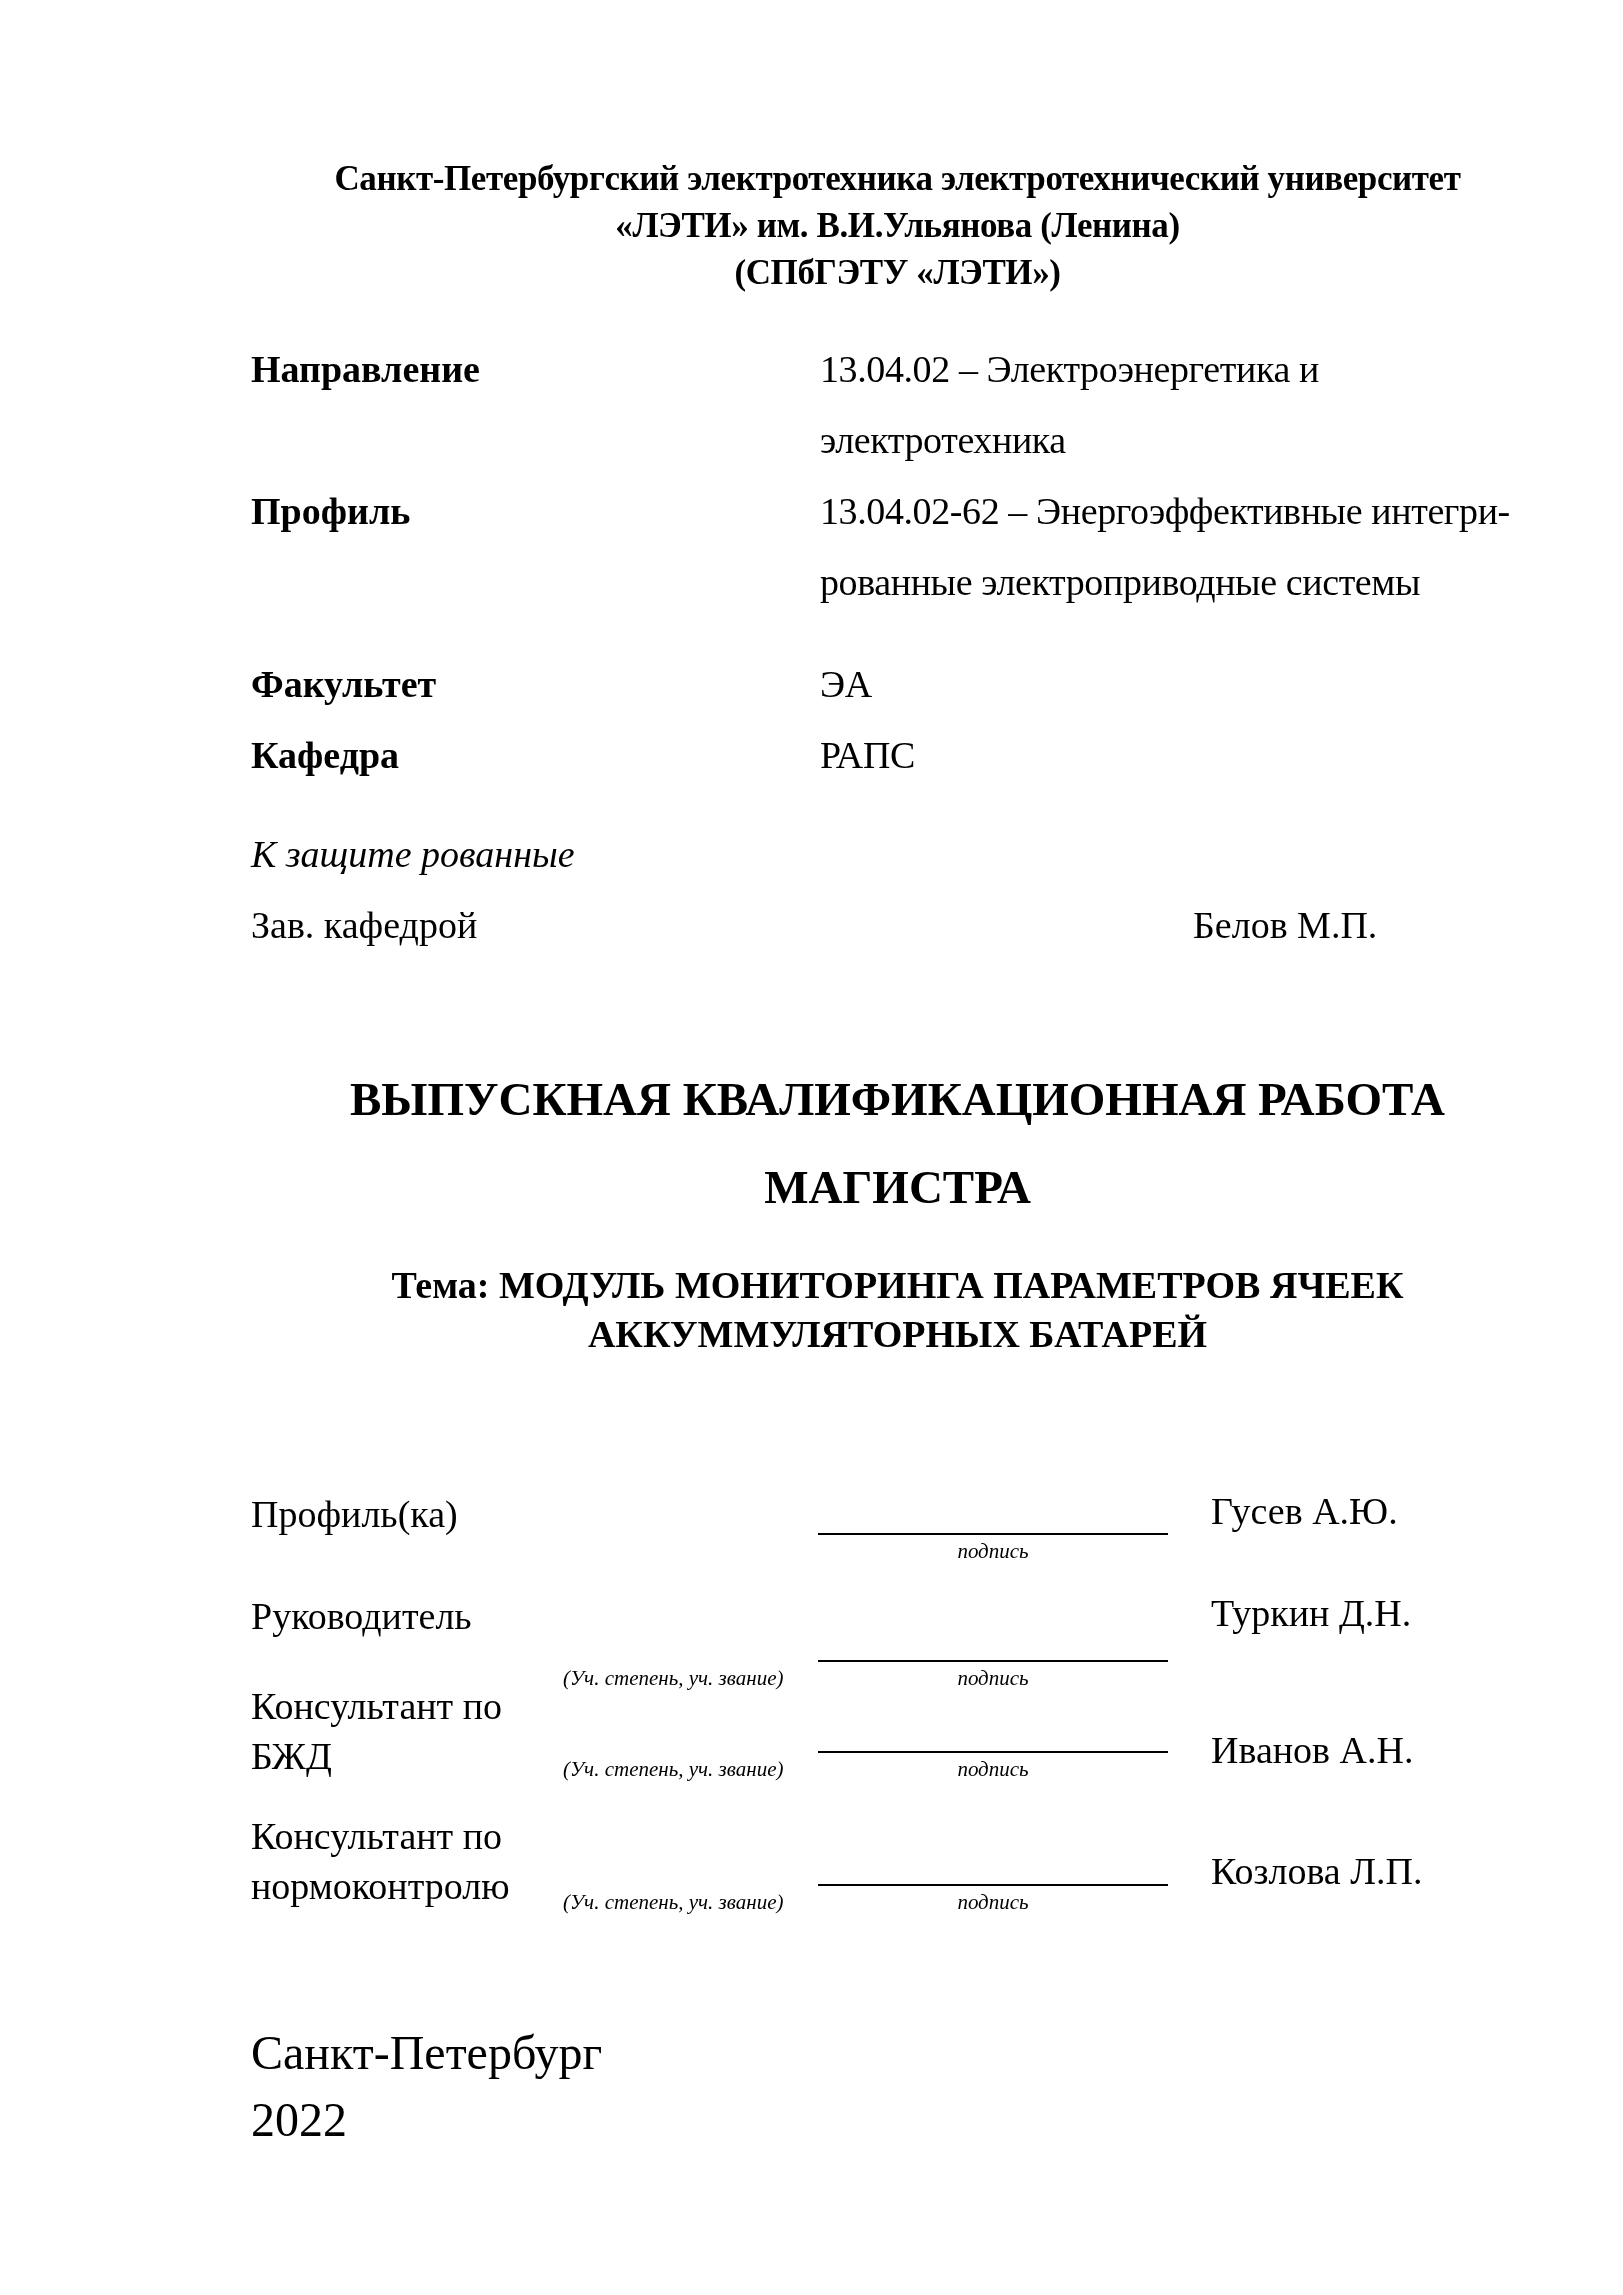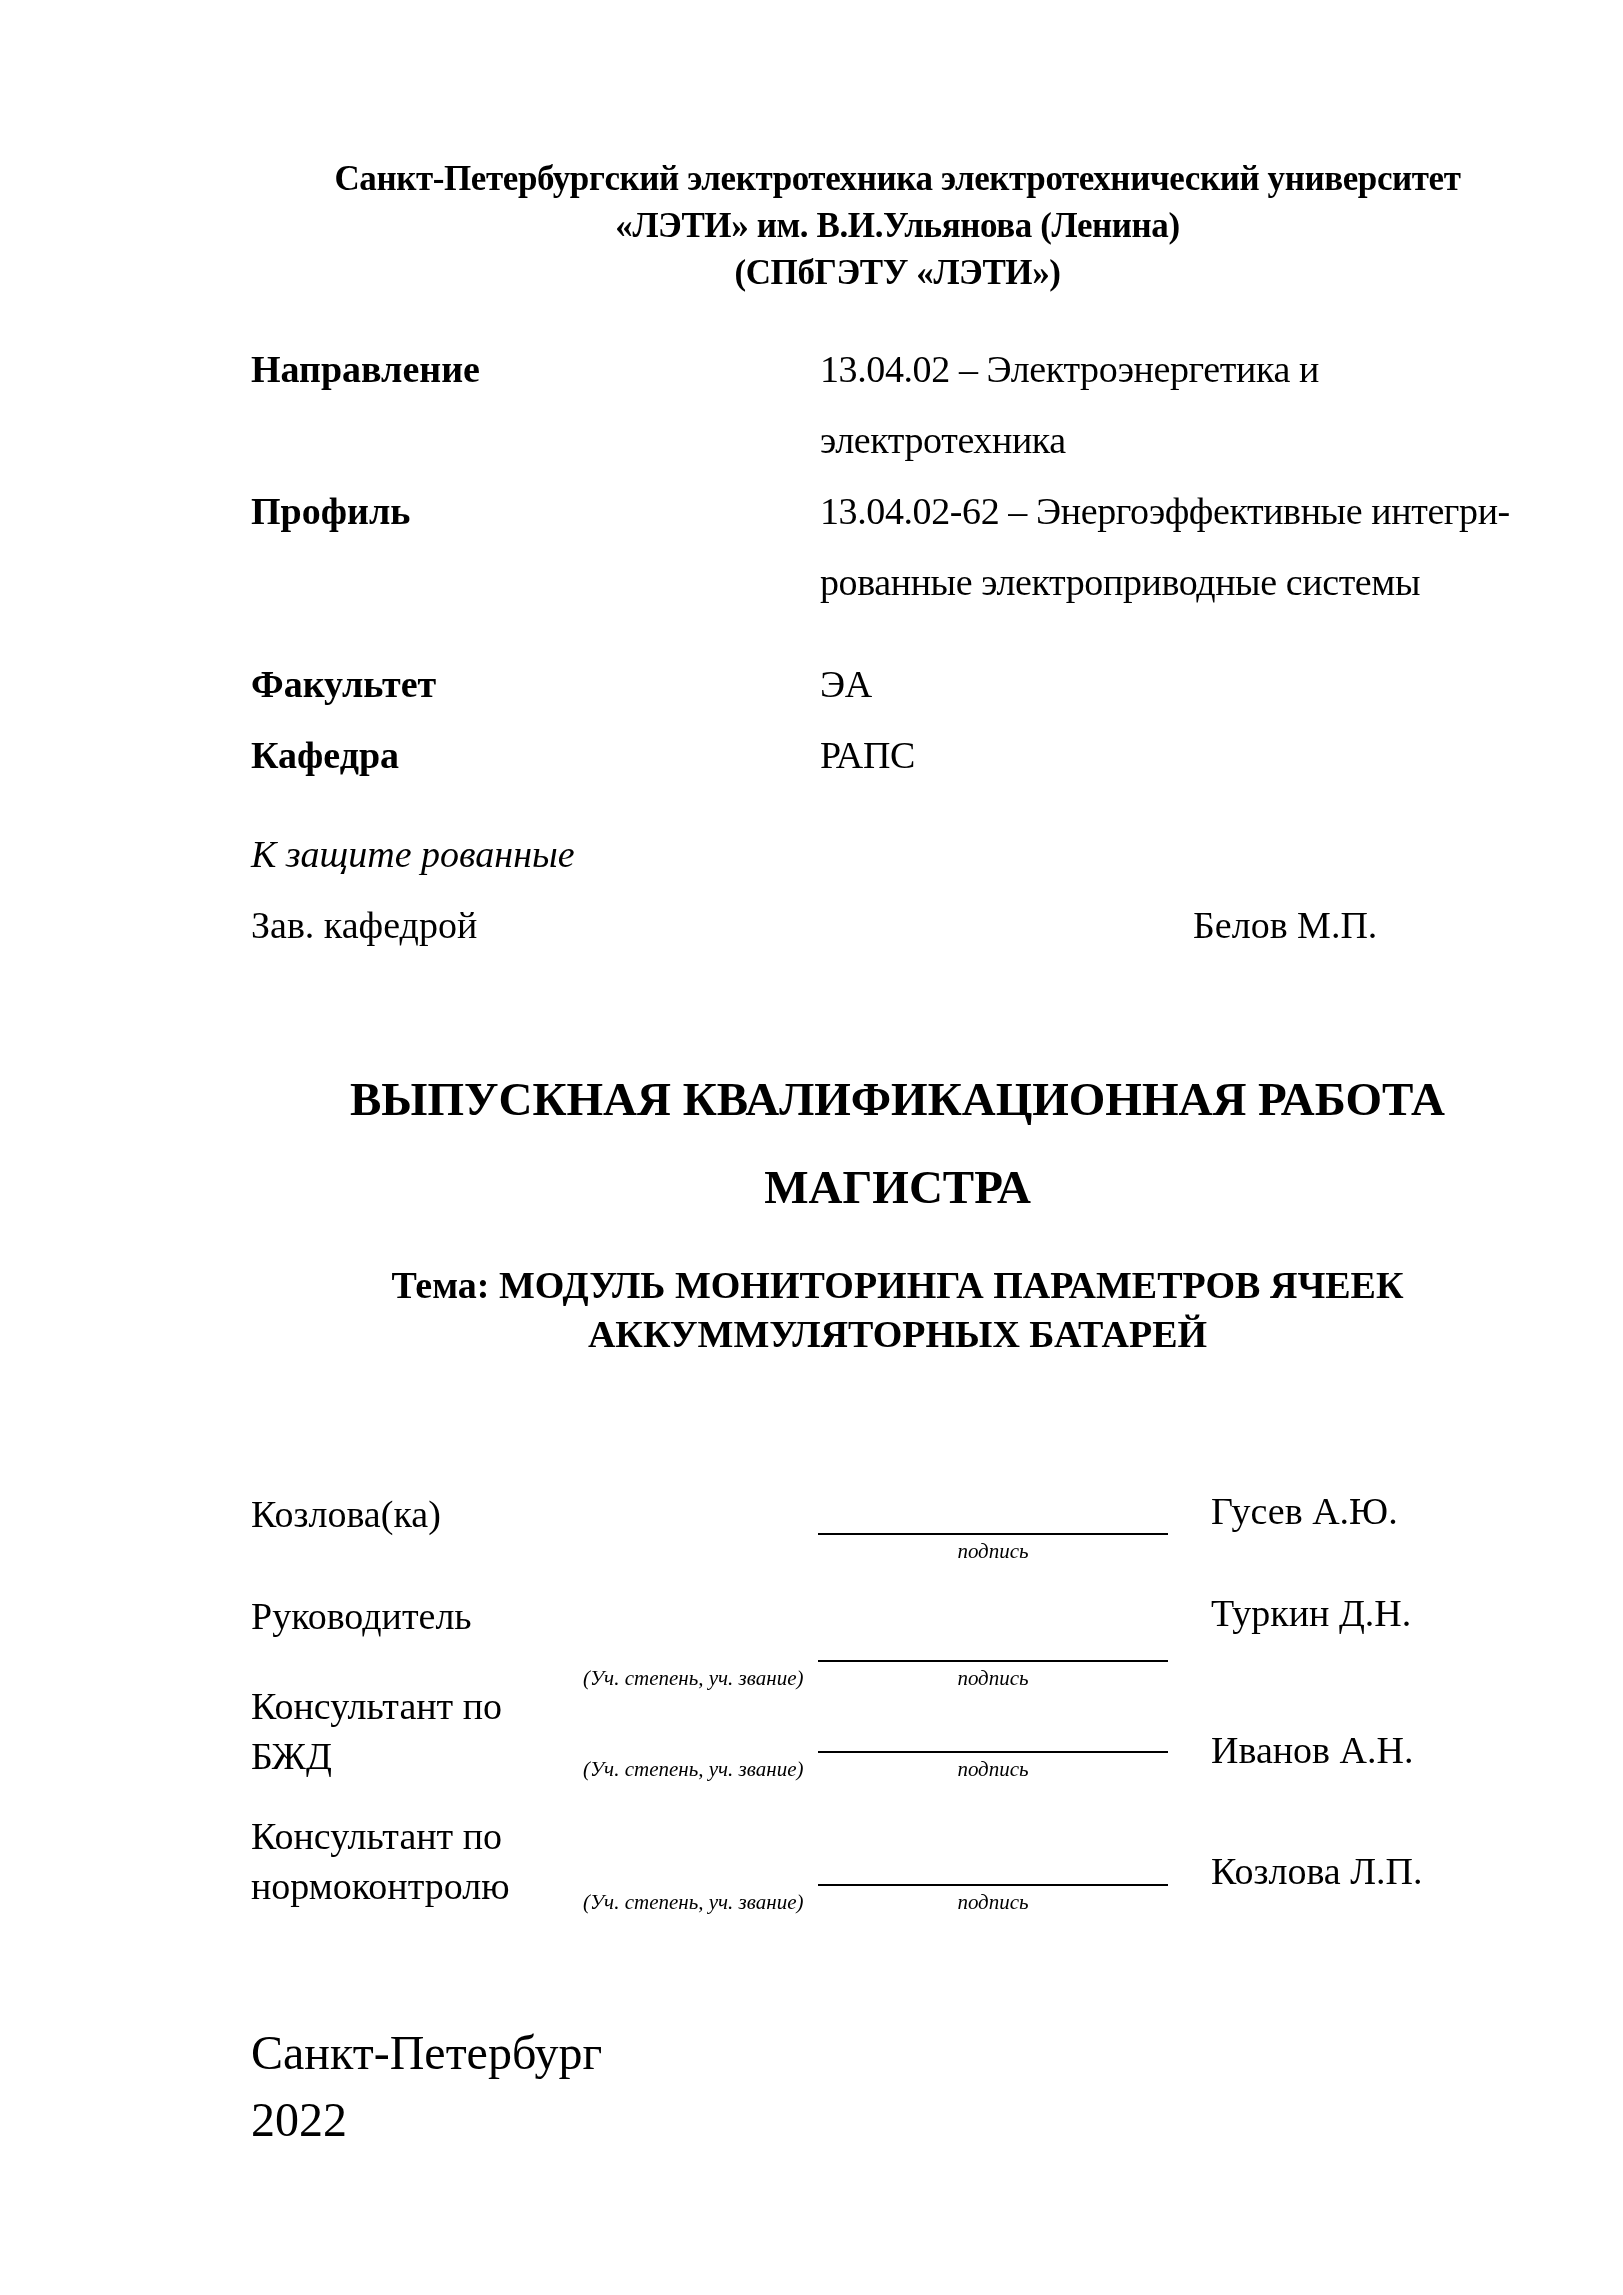--- a/index.html
+++ b/index.html
@@ -40,21 +40,21 @@
   
   .signatures { margin-top:130px; position:relative; height:451px; font-size:38px; }
   .sig-label { position:absolute; left:0; line-height:50px; white-space:nowrap; }
   .sig-name  { position:absolute; left:960px; white-space:nowrap; }
   .sig-line  { position:absolute; left:567px; width:350px; border-top:2.4px solid #000; }
   .sig-caption {
     position:absolute; left:567px; width:350px; text-align:center;
     font-size:21px; font-style:italic; line-height:27px;
   }
   .sig-degree {
-    position:absolute; left:332px; width:254px;
+    position:absolute; left:312px; width:254px;
     font-size:21px; font-style:italic; line-height:27px; white-space:nowrap;
   }
   
   .footer { margin-top:79px; text-align:left; font-size:48px; line-height:67px; }
 </style>
 </head>
 <body>
 
 <div class="page">
 
@@ -102,21 +102,21 @@
     <div>МАГИСТРА</div>
   </div>
 
   <div class="topic">
     <div>Тема: МОДУЛЬ МОНИТОРИНГА ПАРАМЕТРОВ ЯЧЕЕК</div>
     <div>АККУММУЛЯТОРНЫХ БАТАРЕЙ</div>
   </div>
 
   <div class="signatures">
 
-    <div class="sig-label" style="top:0;">Козлова(ка)</div>
+    <div class="sig-label" style="top:0;">Профиль(ка)</div>
     <div class="sig-line" style="top:44px;"></div>
     <div class="sig-caption" style="top:49px;">подпись</div>
     <div class="sig-name" style="top:0;">Гусев А.Ю.</div>
 
     <div class="sig-label" style="top:102px;">Руководитель</div>
     <div class="sig-degree" style="top:176px;">(Уч. степень, уч. звание)</div>
     <div class="sig-line" style="top:171px;"></div>
     <div class="sig-caption" style="top:176px;">подпись</div>
     <div class="sig-name" style="top:102px;">Туркин Д.Н.</div>
 

